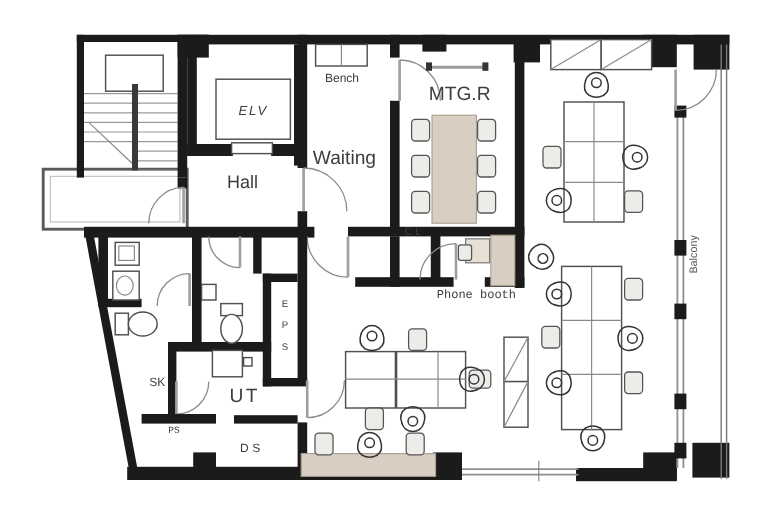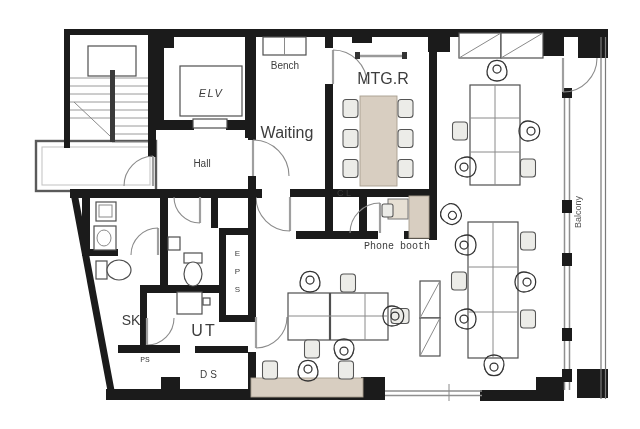--- a/index.html
+++ b/index.html
@@ -282,22 +282,22 @@
       <use href="#chair" transform="translate(346,370)"></use>
       <use href="#person" transform="translate(308,371)" class="person"></use>
     </g>
   </g>
 </svg>
 
   <span class="lbl" style="left:285px;top:66px;font-size:10px;">Bench</span>
   <span class="lbl" style="left:287px;top:121px;font-size:16px;margin-top:12px;">Waiting</span>
   <span class="lbl" style="left:383px;top:79px;font-size:16px;">MTG.R</span>
   <span class="lbl" style="left:211px;top:93px;font-size:11px;letter-spacing:1.5px;font-style:italic;">ELV</span>
-  <span class="lbl" style="left:202px;top:164px;font-size:10px;">Hall</span>
+  <span class="lbl" style="left:202px;top:152px;font-size:15px;">Hall</span>
   <span class="lbl" style="left:344px;top:193px;font-size:9px;">C L</span>
   <span class="lbl" style="left:397px;top:247px;font-size:10px;font-family:Liberation Mono, monospace;">Phone booth</span>
   <span class="lbl vert" style="left:237px;top:271px;font-size:8px;">E P S</span>
   <span class="lbl rot" style="left:578px;top:212px;font-size:9px;color:#555;">Balcony</span>
-  <span class="lbl" style="left:131px;top:320px;font-size:14px;">SK</span>
+  <span class="lbl" style="left:131px;top:320px;font-size:10px;">SK</span>
   <span class="lbl" style="left:204px;top:331px;font-size:16px;letter-spacing:2px;">UT</span>
   <span class="lbl" style="left:145px;top:360px;font-size:8px;font-family:Liberation Mono, monospace;">PS</span>
   <span class="lbl" style="left:210px;top:375px;font-size:10px;letter-spacing:3px;text-align:right;">DS</span>
 </div>
 
 </body></html>

